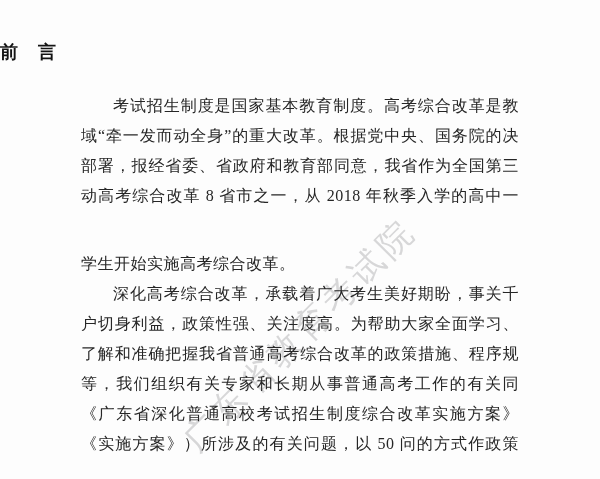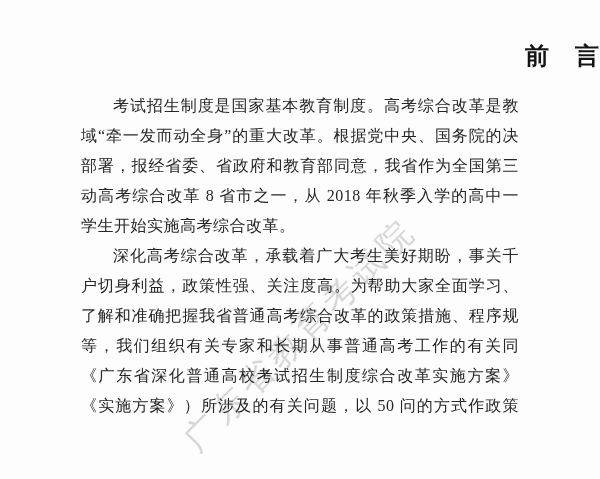--- a/index.html
+++ b/index.html
@@ -29,22 +29,22 @@
     color: rgba(128, 128, 132, 0.30);
     z-index: 1;
     pointer-events: none;
     user-select: none;
   }
   .page-title {
     position: absolute;
     top: 24px;
     left: 0;
     width: 600px;
-    text-align: right;
-    font-size: 24px;
+    text-align: left;
+    font-size: 18px;
     line-height: 32px;
     font-weight: bold;
     color: #141414;
     z-index: 2;
     letter-spacing: 1px;
   }
   .body-text {
     position: absolute;
     left: 81px;
     top: 91px;
@@ -59,20 +59,21 @@
     height: 30px;
     text-align: justify;
     text-align-last: justify;
     letter-spacing: 0.5px;
     overflow: hidden;
   }
   .line--indent { text-indent: 2em; }
   .line--last {
     text-align: left;
     text-align-last: left;
+    margin-top: 38px;
   }
 </style>
 </head>
 <body>
 
 <div class="page">
 
   <div class="watermark">广东省教育考试院</div>
 
   <h1 class="page-title">前　言</h1>

